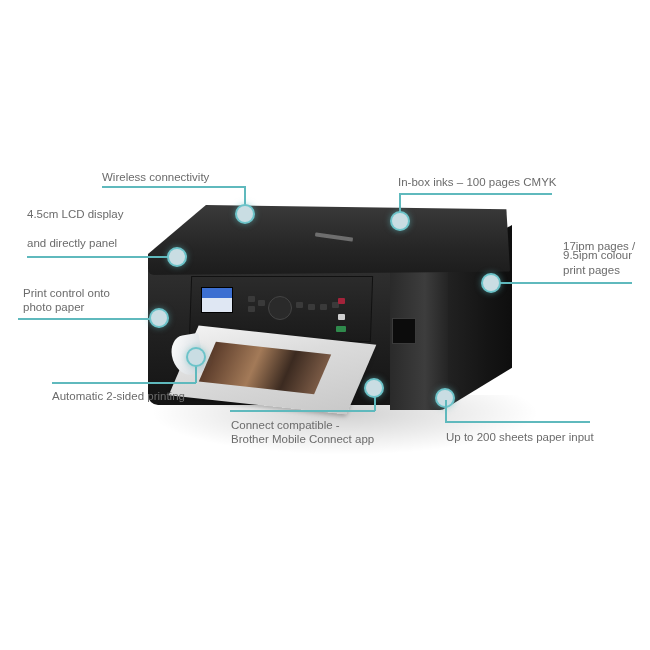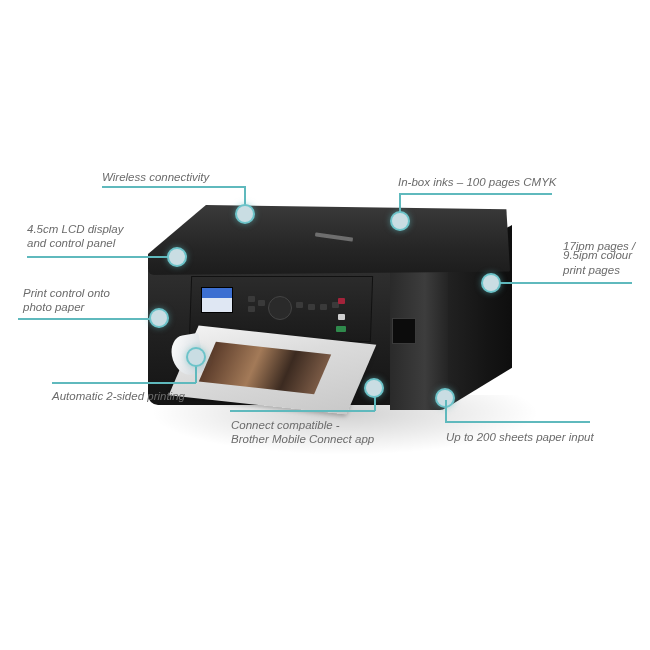--- a/index.html
+++ b/index.html
@@ -4,21 +4,20 @@
   <style>
     html, body { margin: 0; padding: 0; }
     body {
       width: 650px; height: 650px; background: #ffffff;
       position: relative; overflow: hidden;
       font-family: "Liberation Sans", "DejaVu Sans", sans-serif;
     }
     .label {
       position: absolute; color: #6b6b6b; font-size: 11.5px; line-height: 14px;
       white-space: nowrap;
-      font-style: italic;
     }
     .hline { position: absolute; height: 1.5px; background: #5fb9bd; }
     .vline { position: absolute; width: 1.5px; background: #5fb9bd; }
     .dot {
       position: absolute; width: 16px; height: 16px; border-radius: 50%;
       background: #c9dde3; box-shadow: 0 0 0 2px #6cc3c9, 0 0 6px 2px rgba(95,185,189,0.55);
       margin-left: -8px; margin-top: -8px;
     }
     
     .floor-shadow {
@@ -118,22 +117,22 @@
 </div>
 
 <div>
   <div class="label" style="left:102px;top:170px">Wireless connectivity</div>
   <div class="hline" style="left:102px;top:186px;width:143px"></div>
   <div class="vline" style="left:244px;top:186px;height:28px"></div>
   <div class="dot" style="left:245px;top:214px"></div>
 </div>
 
 <div>
-  <div class="label" style="left:27px;top:222px">4.5cm LCD display</div>
-  <div class="label" style="left:27px;top:236px">and control panel</div>
+  <div class="label" style="left:27px;top:207px">4.5cm LCD display</div>
+  <div class="label" style="left:27px;top:236px">and directly panel</div>
   <div class="hline" style="left:27px;top:256px;width:150px"></div>
   <div class="dot" style="left:177px;top:257px"></div>
 </div>
 
 <div>
   <div class="label" style="left:23px;top:286px">Print control onto</div>
   <div class="label" style="left:23px;top:300px">photo paper</div>
   <div class="hline" style="left:18px;top:318px;width:140px"></div>
   <div class="dot" style="left:159px;top:318px"></div>
 </div>

